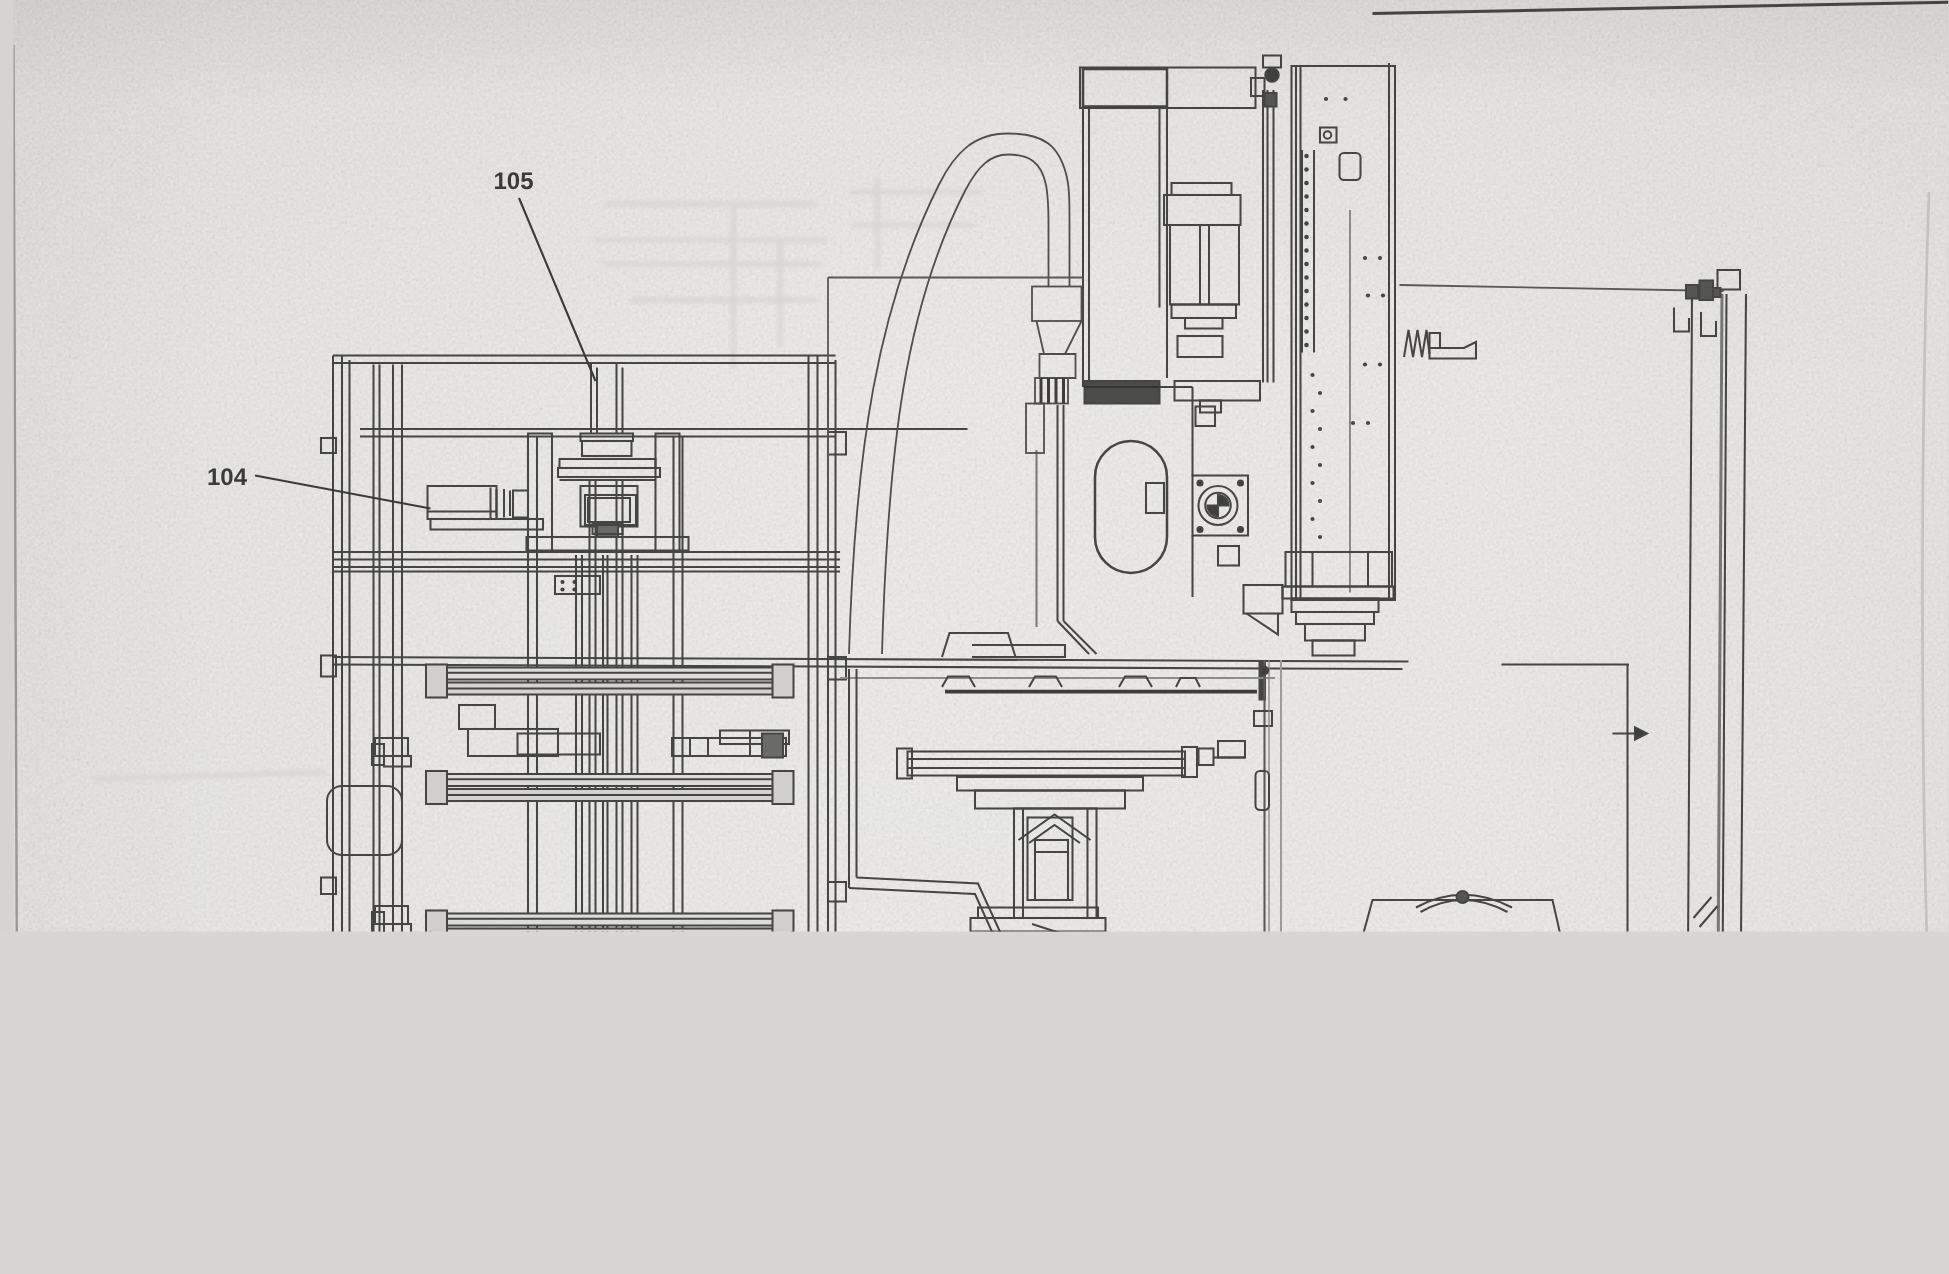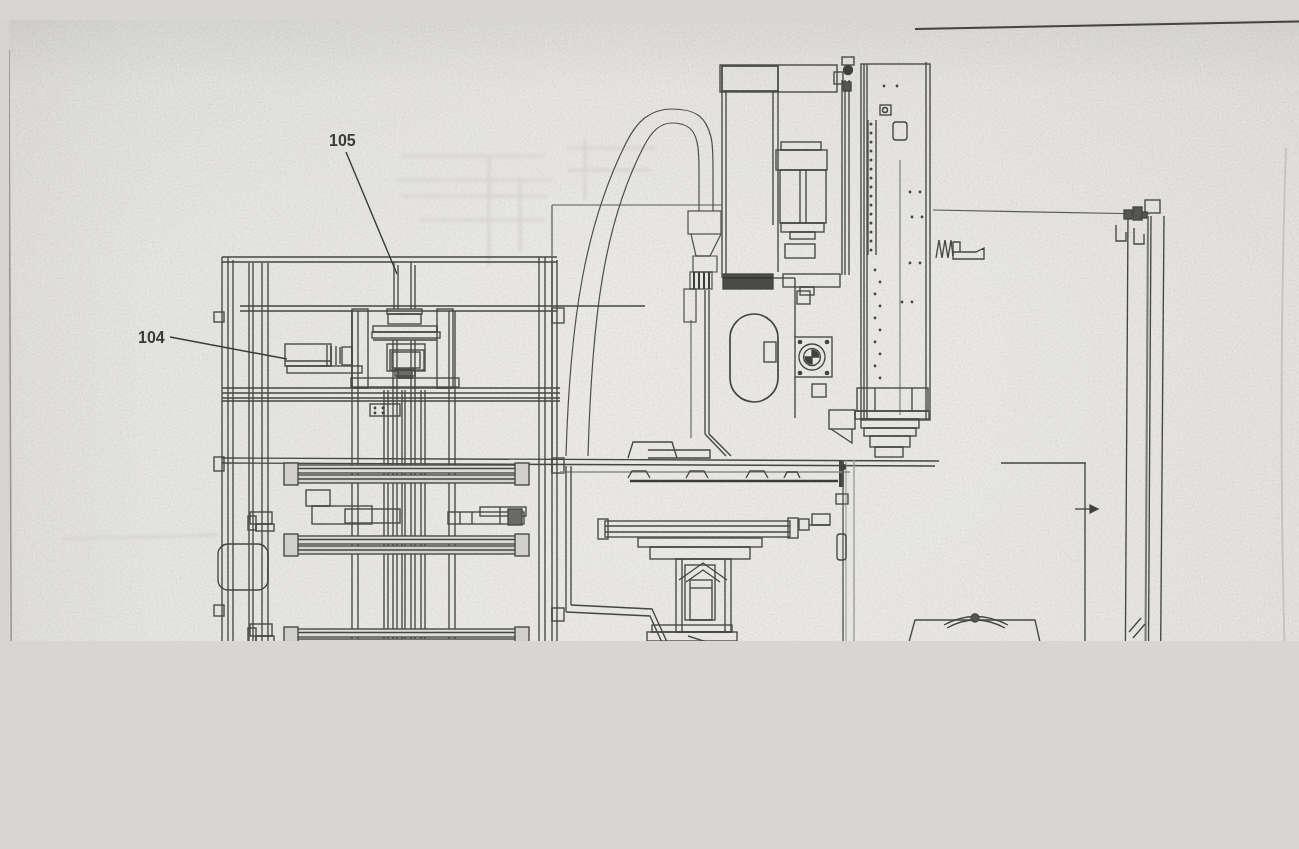--- a/index.html
+++ b/index.html
@@ -1,17 +1,17 @@
 <!DOCTYPE html>
 <html><head>
 <meta charset="utf-8">
 <style>
   html,body{margin:0;padding:0;background:#d8d6d2;}
   #wrap{position:relative;width:1299px;height:621px;overflow:hidden;
-    font-family:"Liberation Sans", sans-serif;margin-top:20px;}
+    font-family:"Liberation Sans", sans-serif;}
   svg{position:absolute;left:0;top:0;}
 </style>
 </head>
 <body>
 <div id="wrap">
 <svg width="1299" height="849" viewBox="0 0 1299 849">
 <defs>
   <linearGradient id="pgx" x1="0" y1="0" x2="1" y2="0">
     <stop offset="0" stop-color="#d8d6d2"></stop>
     <stop offset="0.12" stop-color="#e0dfdb"></stop>

